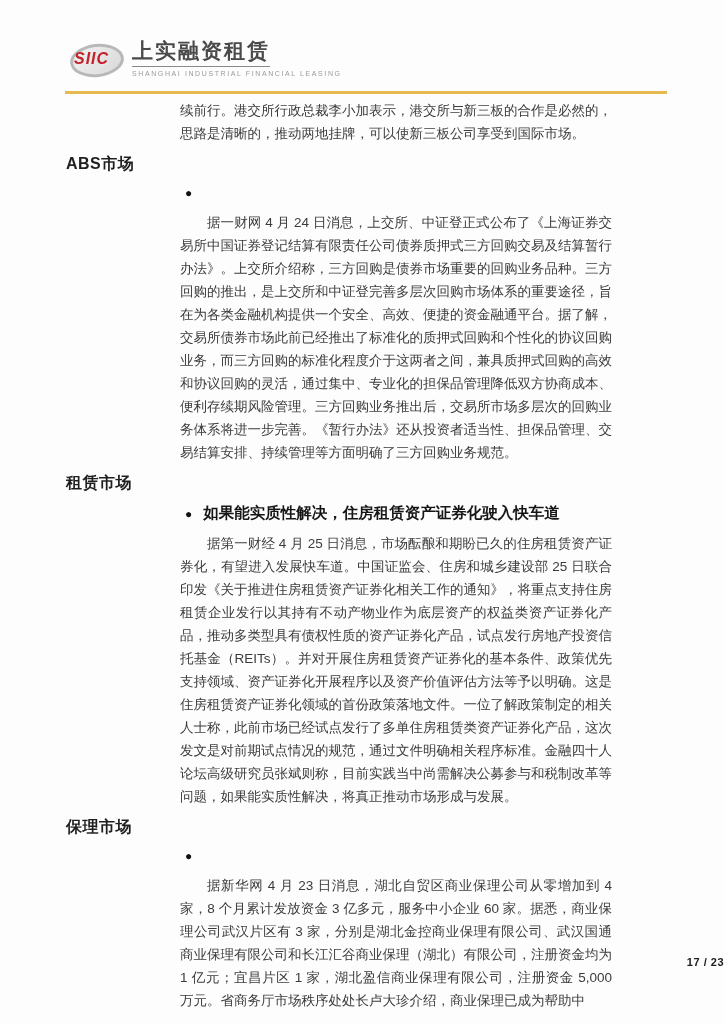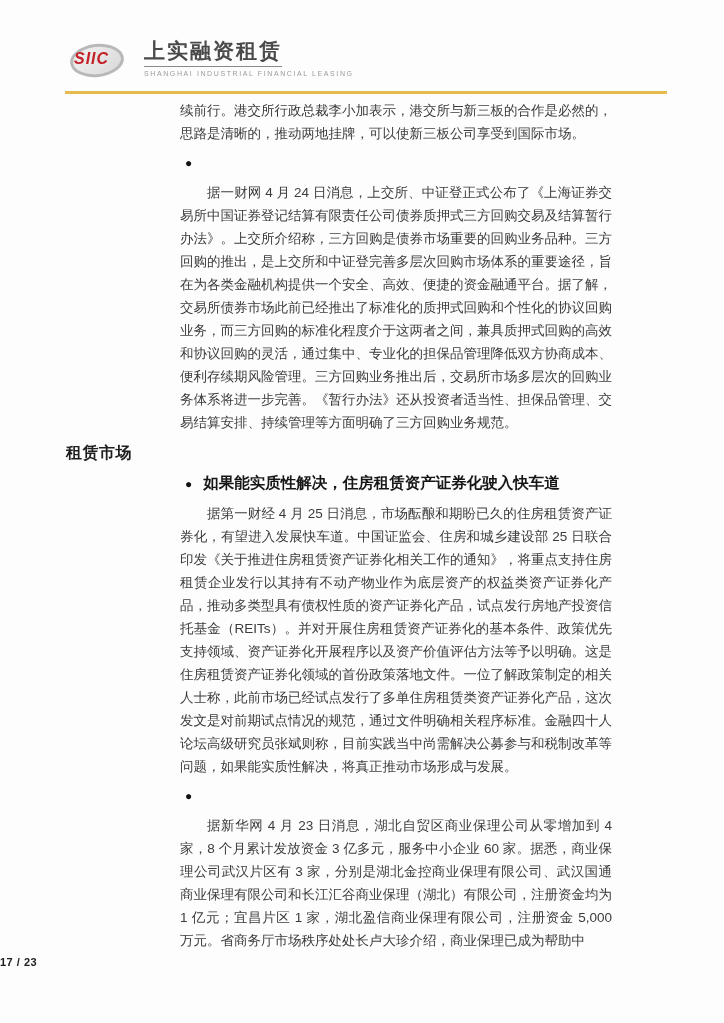--- a/index.html
+++ b/index.html
@@ -41,21 +41,21 @@
   .siic-text {
     position: absolute;
     left: 6px; top: 9px;
     font-style: italic;
     font-weight: bold;
     font-size: 16px;
     letter-spacing: 1px;
     color: #c3222b;
     text-shadow: 1px 1px 0 #e9e9e9;
   }
-  .logo-names { margin-left: 20px; }
+  .logo-names { margin-left: 8px; }
   .zh-name {
     display: inline-block;
     font-size: 21px;
     font-weight: bold;
     letter-spacing: 2px;
     color: #4a4a4a;
     padding-bottom: 3px;
     border-bottom: 1px solid #8a8a8a;
     line-height: 1.15;
   }
@@ -114,21 +114,21 @@
     color: #161616;
     line-height: 23px;
   }
 
   
   .footer {
     position: absolute;
     bottom: 55px;
     left: 0;
     width: 100%;
-    text-align: left;
+    text-align: right;
     font-size: 11px;
     font-weight: bold;
     color: #202020;
     letter-spacing: 0.5px;
   }
 </style>
 </head>
 <body>
 
 <div class="page">
@@ -146,36 +146,38 @@
     </div>
   </div>
 
   <div class="gold-rule" style="background: rgb(230, 186, 77);"></div>
 
   <div class="content">
 
     <p class="para">续前行。港交所行政总裁李小加表示，港交所与新三板的合作是必然的，思路是清晰的，推动两地挂牌，可以使新三板公司享受到国际市场。</p>
 
     <div>
+      <div class="section-heading">ABS市场</div>
       <div class="bullet-row">
         <span class="bullet-glyph">●</span>
       </div>
       <p class="para indent">据一财网 4 月 24 日消息，上交所、中证登正式公布了《上海证券交易所中国证券登记结算有限责任公司债券质押式三方回购交易及结算暂行办法》。上交所介绍称，三方回购是债券市场重要的回购业务品种。三方回购的推出，是上交所和中证登完善多层次回购市场体系的重要途径，旨在为各类金融机构提供一个安全、高效、便捷的资金融通平台。据了解，交易所债券市场此前已经推出了标准化的质押式回购和个性化的协议回购业务，而三方回购的标准化程度介于这两者之间，兼具质押式回购的高效和协议回购的灵活，通过集中、专业化的担保品管理降低双方协商成本、便利存续期风险管理。三方回购业务推出后，交易所市场多层次的回购业务体系将进一步完善。《暂行办法》还从投资者适当性、担保品管理、交易结算安排、持续管理等方面明确了三方回购业务规范。</p>
     </div>
 
     <div>
       <div class="section-heading">租赁市场</div>
       <div class="bullet-row">
         <span class="bullet-glyph">●</span>
         <span class="headline">如果能实质性解决，住房租赁资产证券化驶入快车道</span>
       </div>
       <p class="para indent">据第一财经 4 月 25 日消息，市场酝酿和期盼已久的住房租赁资产证券化，有望进入发展快车道。中国证监会、住房和城乡建设部 25 日联合印发《关于推进住房租赁资产证券化相关工作的通知》，将重点支持住房租赁企业发行以其持有不动产物业作为底层资产的权益类资产证券化产品，推动多类型具有债权性质的资产证券化产品，试点发行房地产投资信托基金（REITs）。并对开展住房租赁资产证券化的基本条件、政策优先支持领域、资产证券化开展程序以及资产价值评估方法等予以明确。这是住房租赁资产证券化领域的首份政策落地文件。一位了解政策制定的相关人士称，此前市场已经试点发行了多单住房租赁类资产证券化产品，这次发文是对前期试点情况的规范，通过文件明确相关程序标准。金融四十人论坛高级研究员张斌则称，目前实践当中尚需解决公募参与和税制改革等问题，如果能实质性解决，将真正推动市场形成与发展。</p>
     </div>
 
     <div>
+      <div class="section-heading">保理市场</div>
       <div class="bullet-row">
         <span class="bullet-glyph">●</span>
       </div>
       <p class="para indent">据新华网 4 月 23 日消息，湖北自贸区商业保理公司从零增加到 4 家，8 个月累计发放资金 3 亿多元，服务中小企业 60 家。据悉，商业保理公司武汉片区有 3 家，分别是湖北金控商业保理有限公司、武汉国通商业保理有限公司和长江汇谷商业保理（湖北）有限公司，注册资金均为 1 亿元；宜昌片区 1 家，湖北盈信商业保理有限公司，注册资金 5,000 万元。省商务厅市场秩序处处长卢大珍介绍，商业保理已成为帮助中</p>
     </div>
 
   </div>
 
   <div class="footer">17 / 23</div>
 

